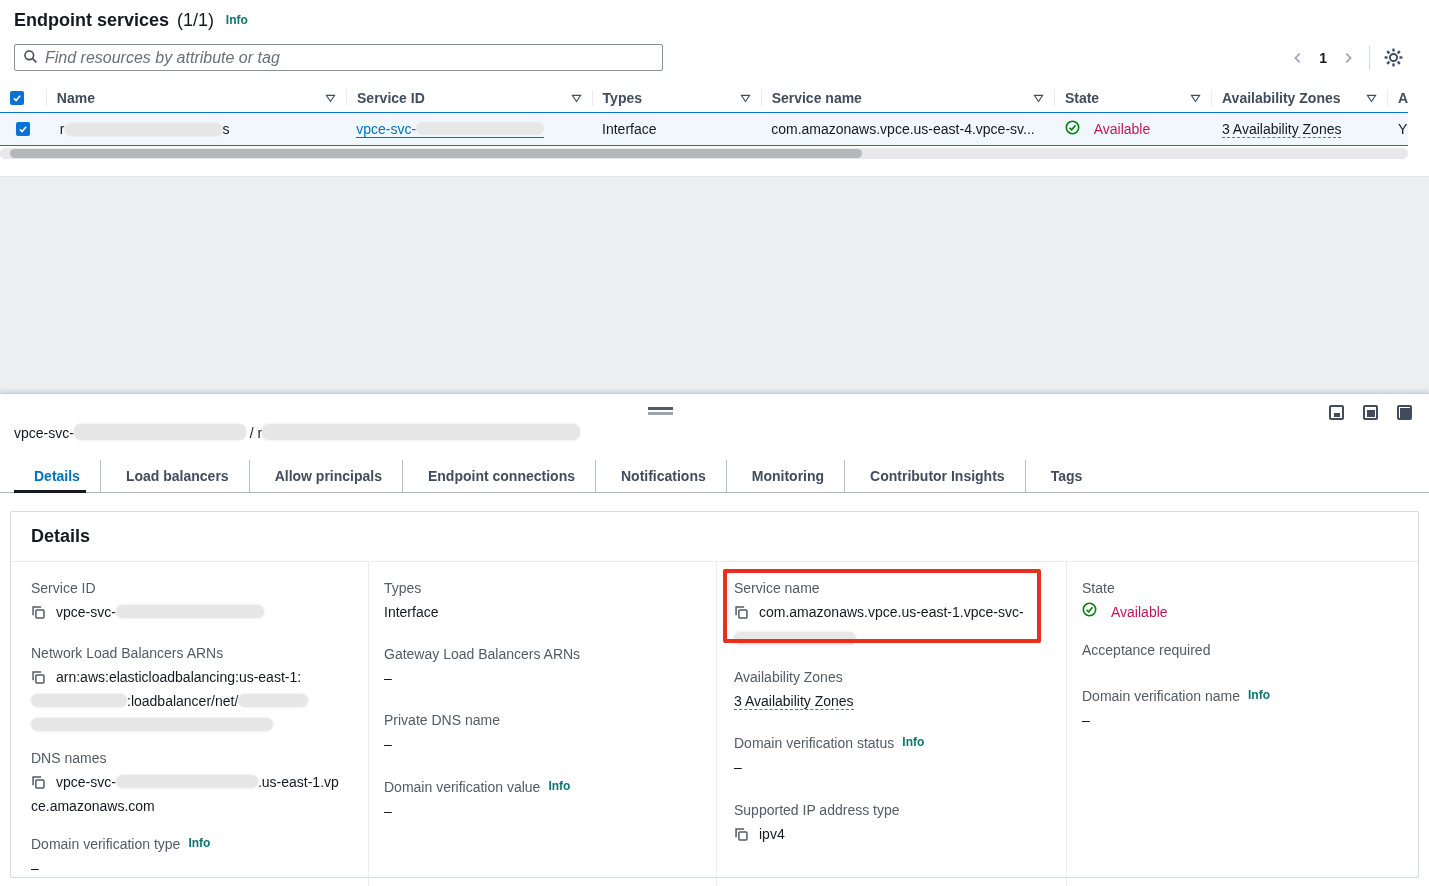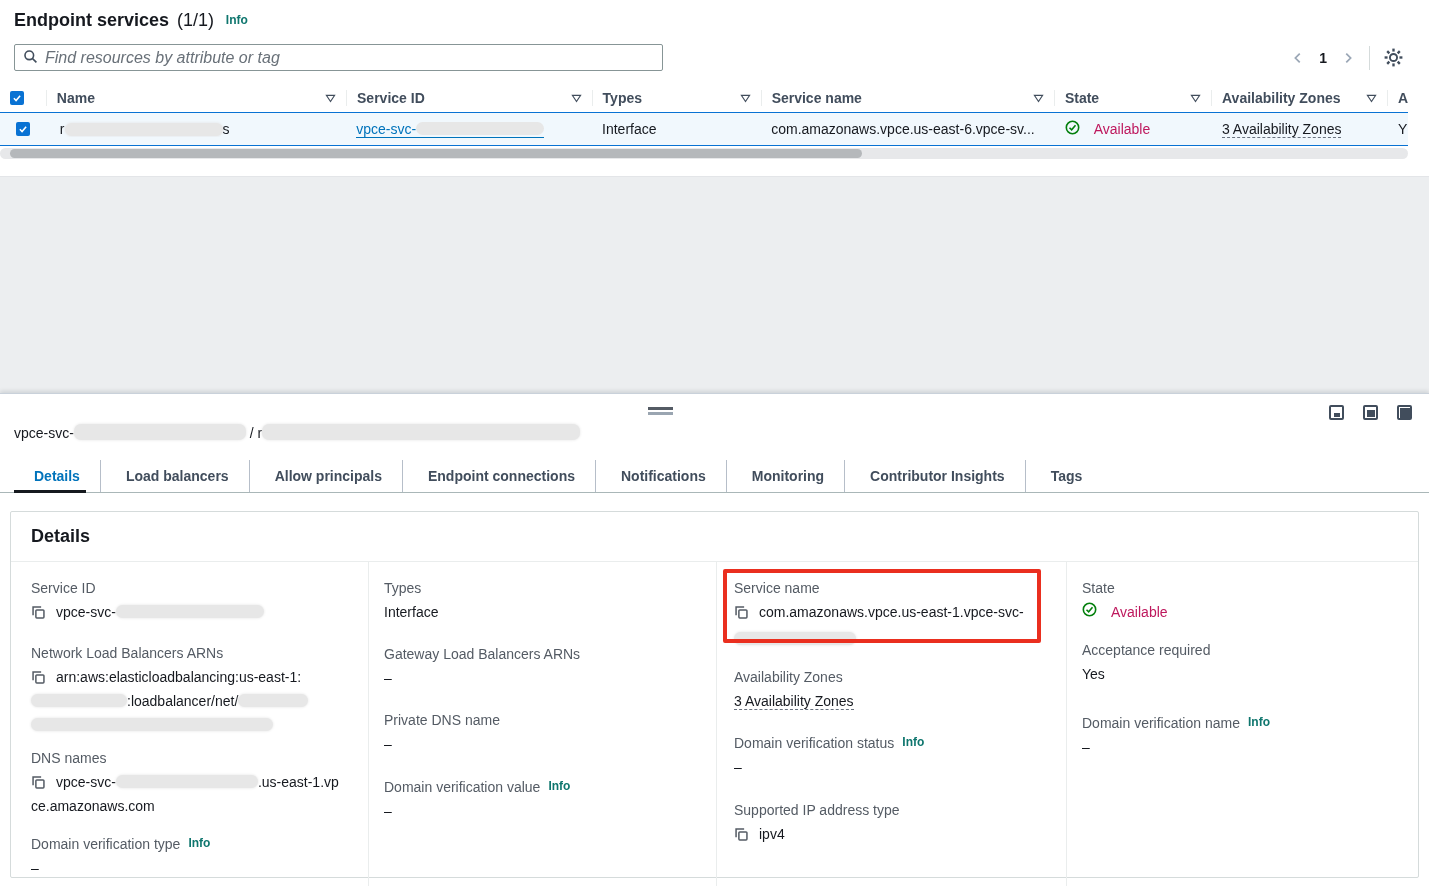--- a/index.html
+++ b/index.html
@@ -228,21 +228,21 @@
           <span class="redact" style="width:158px;"></span>
           <span>s</span>
       </div>
       <div class="cell col-sid">
         <a class="link"><span>vpce-svc-</span><span class="redact" style="width:128px; box-shadow:none;"></span></a>
       </div>
       <div class="cell col-types">
           <span>Interface</span>
         </div>
       <div class="cell col-sname">
-          <span>com.amazonaws.vpce.us-east-6.vpce-sv...</span>
+          <span>com.amazonaws.vpce.us-east-4.vpce-sv...</span>
         </div>
       <div class="cell col-state">
         <span class="state-ok">
           <span>
             <svg width="15" height="15" viewBox="0 0 16 16">
                 <circle cx="8" cy="8" r="6.6" fill="none" stroke="#037f0c" stroke-width="1.7"></circle>
                 <polyline points="4.8,8.3 7.1,10.5 11.2,5.6" fill="none" stroke="#037f0c" stroke-width="1.7"></polyline>
               </svg>
           </span>
           <span>Available</span>
@@ -397,21 +397,20 @@
                     <circle cx="8" cy="8" r="6.6" fill="none" stroke="#037f0c" stroke-width="1.7"></circle>
                     <polyline points="4.8,8.3 7.1,10.5 11.2,5.6" fill="none" stroke="#037f0c" stroke-width="1.7"></polyline>
                   </svg>
               </span>
               <span>Available</span>
             </span>
           </div>
         </div>
         <div class="field" style="">
           <div class="field-label">Acceptance required</div>
-          <div class="field-value">Yes</div>
         </div>
         <div class="field" style="margin-top:30px;">
           <div class="field-label"><span>Domain verification name</span><a class="info-link">Info</a></div>
           <div class="field-value dash">–</div>
         </div>
       </div>
     </div>
   </div>
 </div>
 

